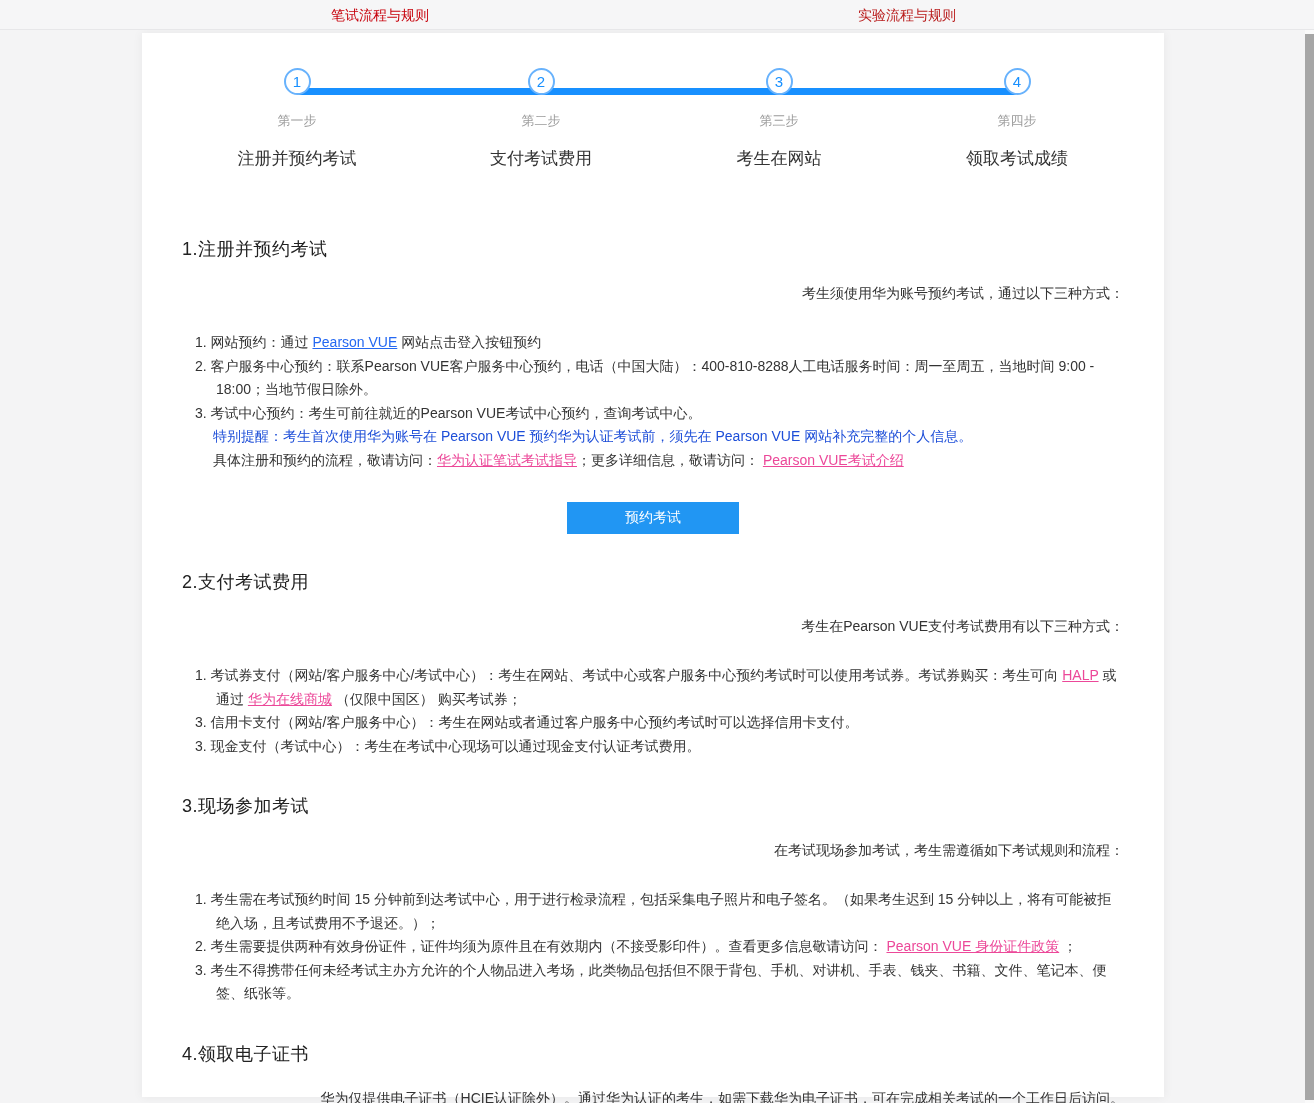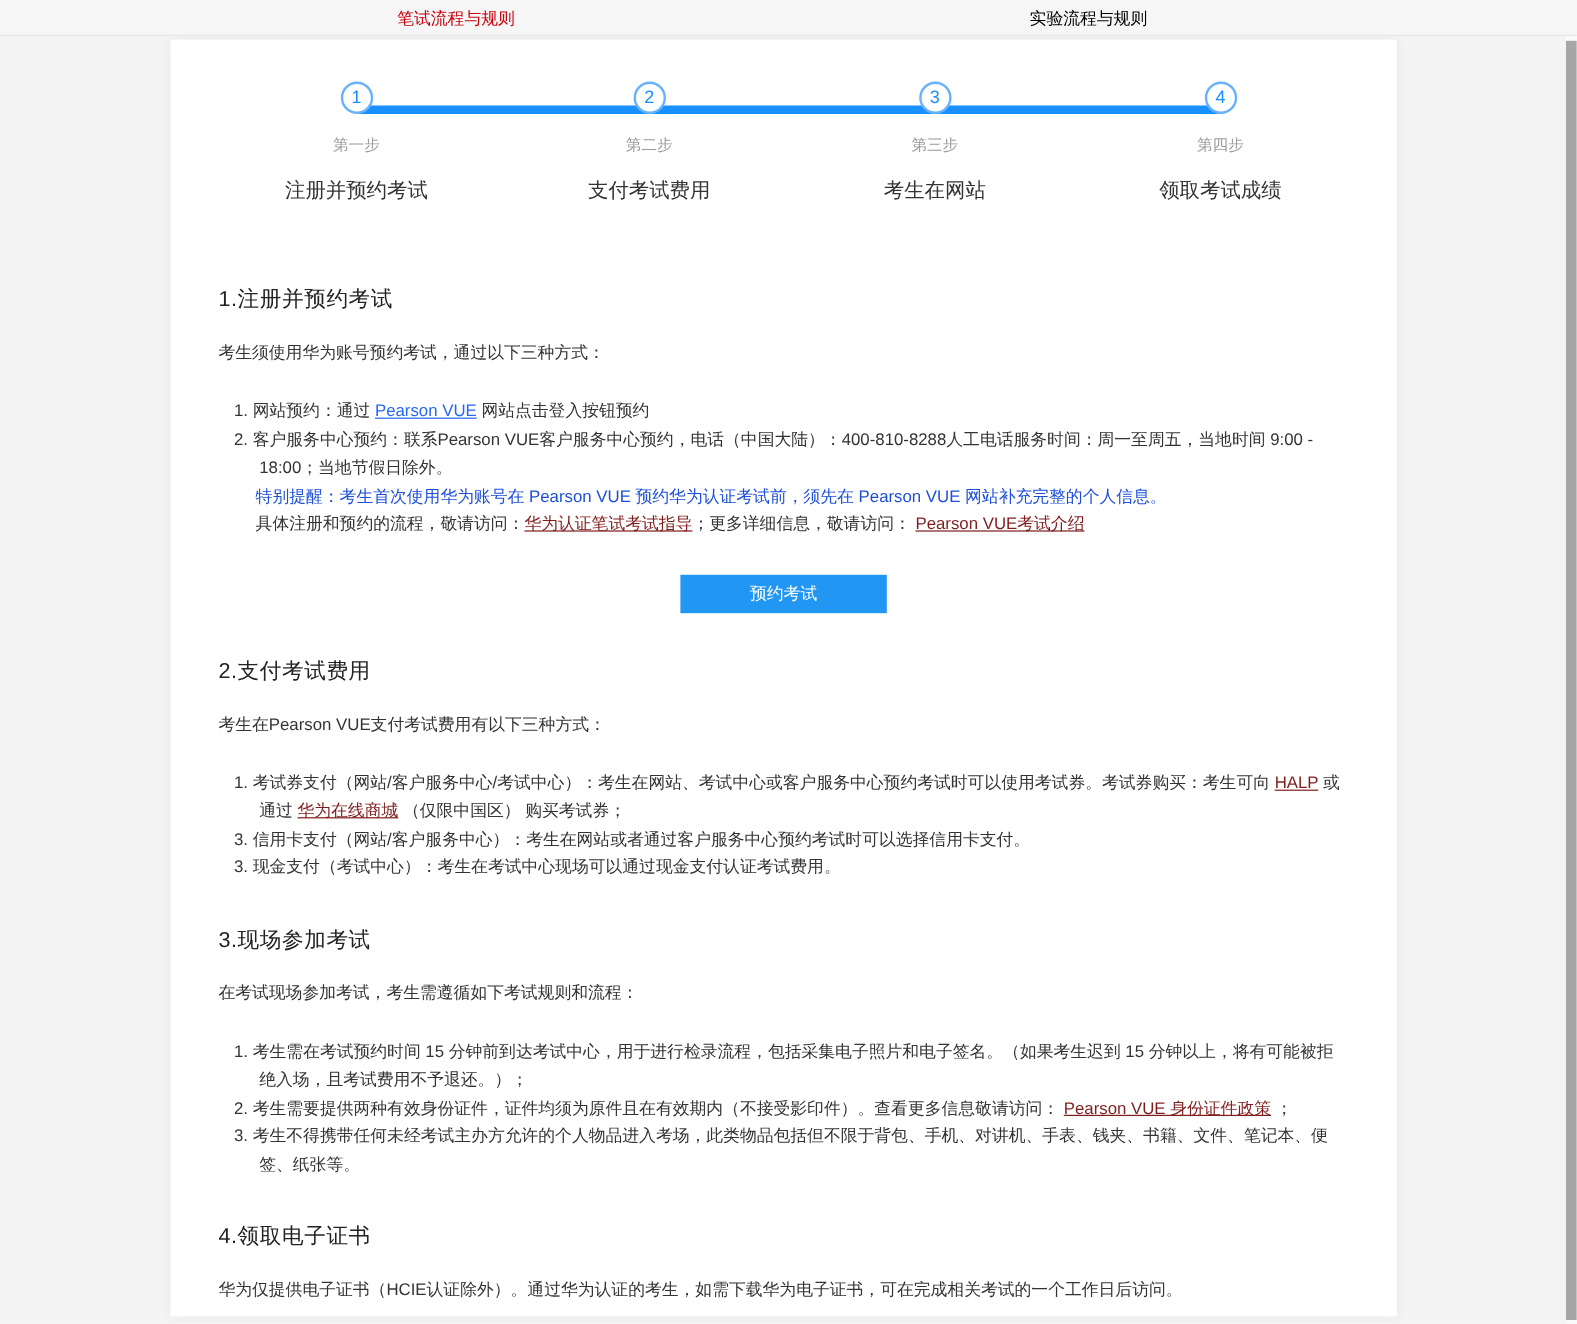--- a/index.html
+++ b/index.html
@@ -14,21 +14,21 @@
   .topbar {
     position: absolute; top: 0; left: 0;
     width: 1314px; height: 30px;
     background: #f6f6f7;
     border-bottom: 1px solid #e7e7e9;
     z-index: 5;
   }
   .tab {
     position: absolute; top: 0;
     height: 30px; line-height: 30px;
-    font-size: 14px; color: #000000;
+    font-size: 14px; color: #b91c1c;
     transform: translateX(-50%);
     cursor: pointer;
     white-space: nowrap;
   }
   .tab.active { color: #c7000b; }
   .tab-written { left: 380px; }
   .tab-lab     { left: 907px; }
 
   
   .card {
@@ -64,32 +64,32 @@
   }
   .step-label { margin-top: 17px; font-size: 13px; color: #9b9b9b; }
   .step-title { margin-top: 17px; font-size: 17px; color: #333; }
 
   
   .content { padding: 18px 40px 0 40px; color: #333; }
   .sec-title {
     font-size: 18px; font-weight: normal; color: #222;
     margin-top: 36px; letter-spacing: 0.5px;
   }
-  .sec-intro { font-size: 14px; margin-top: 21px; line-height: 23px; }
+  .sec-intro { font-size: 14px; margin-top: 21px; line-height: 23px; text-align: right; }
   .list { margin-top: 26px; margin-left: 13px; }
   .li {
     font-size: 14px; line-height: 23.5px;
     padding-left: 21px; text-indent: -21px;
     color: #333;
   }
   .notes { margin-left: 18px; }
   .note { padding-left: 0; text-indent: 0; }
   .red { color: #1d4ed8; }
   a.link-blue { color: #2468f2; text-decoration: underline; cursor: pointer; }
-  a.link-red  { color: #7f1d1d; cursor: pointer; }
+  a.link-red  { color: #ec4899; cursor: pointer; }
 
   .btn-row { text-align: center; }
   .btn {
     display: inline-block;
     height: 32px; border: none; cursor: pointer;
     background: #2196f3; color: #ffffff;
     font-size: 14px;
     font-family: "Liberation Sans", "DejaVu Sans", sans-serif;
   }
   .btn-book { width: 172px; margin-top: 30px; }
@@ -144,20 +144,21 @@
   </div>
 
   <div class="content">
 
     <section>
       <h2 class="sec-title">1.注册并预约考试</h2>
       <p class="sec-intro">考生须使用华为账号预约考试，通过以下三种方式：</p>
       <div class="list">
         <p class="li"><span>1. 网站预约：通过 </span><a class="link-blue" href="#">Pearson VUE</a><span> 网站点击登入按钮预约</span></p>
         <p class="li"><span>2. 客户服务中心预约：联系Pearson VUE客户服务中心预约，电话（中国大陆）：400-810-8288人工电话服务时间：周一至周五，当地时间 9:00 - 18:00；当地节假日除外。</span></p>
+        <p class="li"><span>3. 考试中心预约：考生可前往就近的Pearson VUE考试中心预约，查询考试中心。</span></p>
         <div class="notes">
           <p class="li note"><span class="red">特别提醒：考生首次使用华为账号在 Pearson VUE 预约华为认证考试前，须先在 Pearson VUE 网站补充完整的个人信息。</span></p>
           <p class="li note"><span>具体注册和预约的流程，敬请访问：</span><a class="link-red" href="#">华为认证笔试考试指导</a><span>；更多详细信息，敬请访问： </span><a class="link-red" href="#">Pearson VUE考试介绍</a></p>
         </div>
       </div>
       <div class="btn-row row-book">
         <button class="btn btn-book">预约考试</button>
       </div>
     </section>
 

